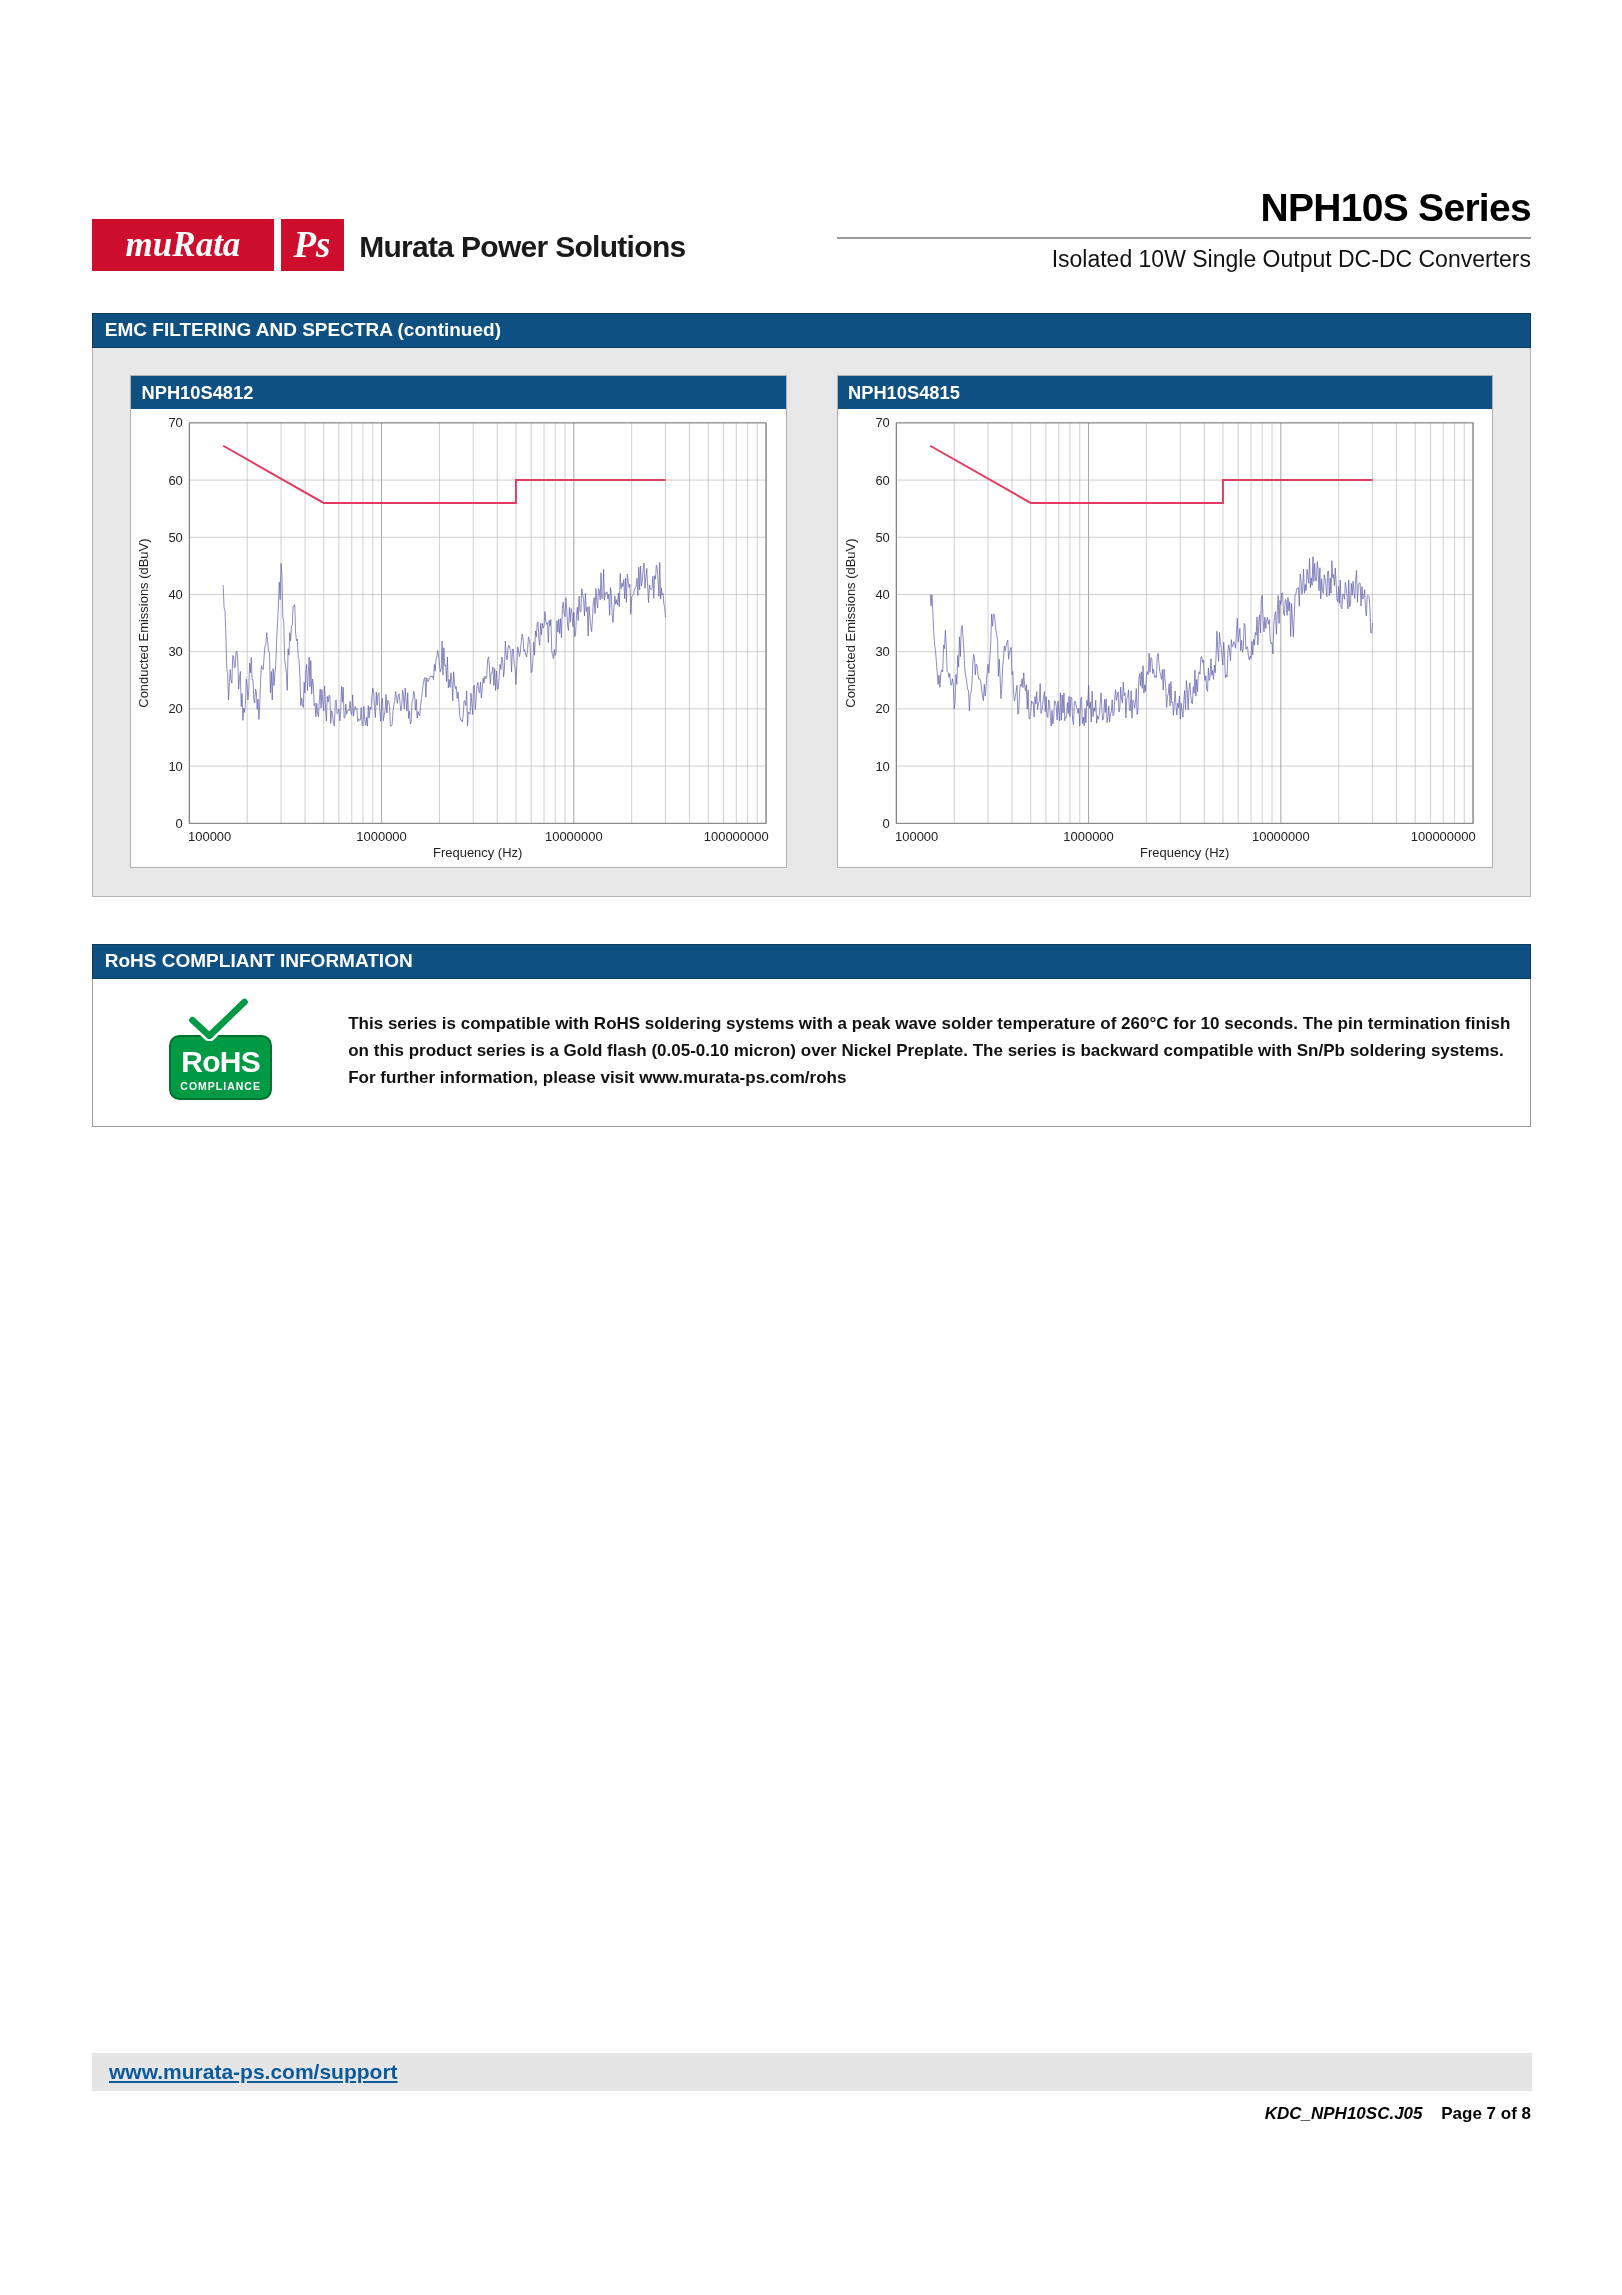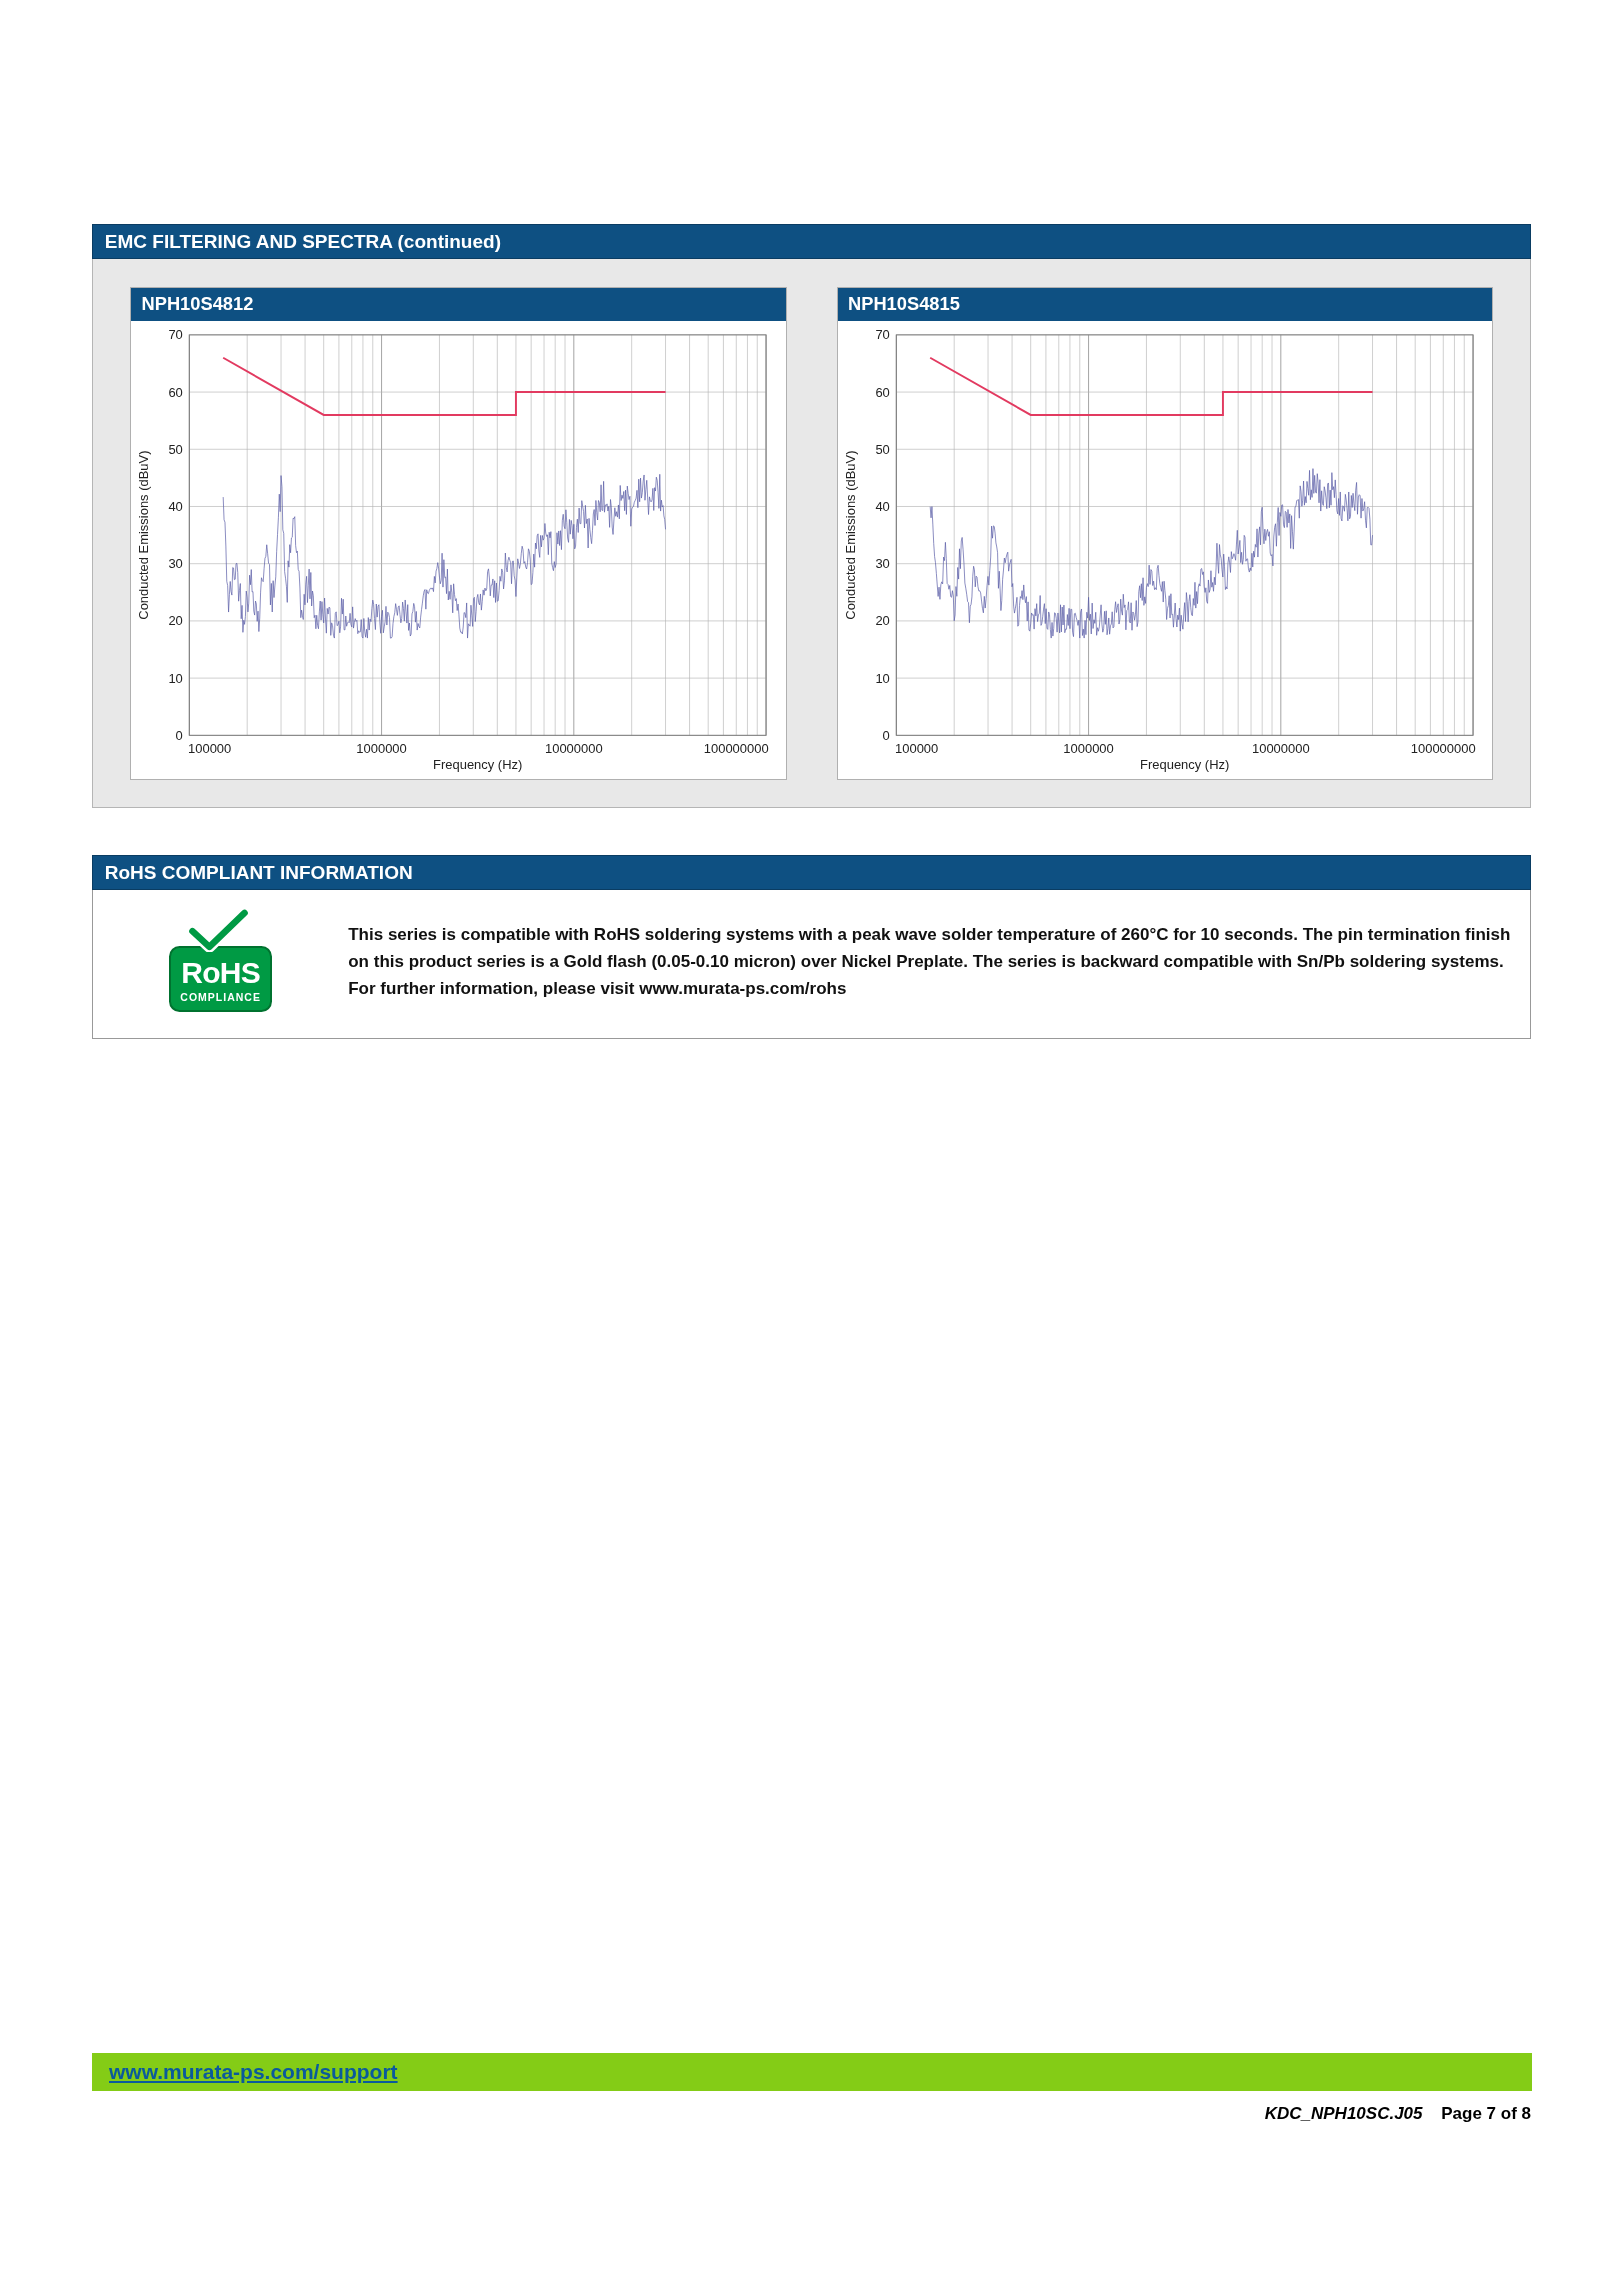--- a/index.html
+++ b/index.html
@@ -64,33 +64,49 @@
     color: #ffffff; text-align: center; padding: 7.9px 2.6px 6.5px;
   }
   .rohs-name { font-size: 30px; font-weight: bold; letter-spacing: -0.7px; }
   .rohs-sub { font-size: 10.5px; font-weight: bold; letter-spacing: 1px; margin-top: 1.3px; }
   .rohs-text { font-size: 17px; line-height: 27px; padding-top: 5.2px; }
   .rohs-text div { white-space: nowrap; font-weight: bold; }
 
   
   .footer-bar {
     position: absolute; left: 92px; top: 2053px; width: 1440px; height: 38px;
-    background: #84cc16; display: flex; align-items: center; padding-left: 17px;
+    background: #e5e5e5; display: flex; align-items: center; padding-left: 17px;
   }
   .support-link { color: #0a5a9c; font-size: 21px; font-weight: bold; text-decoration: underline; cursor: pointer; }
   .doc-line { position: absolute; top: 2104px; right: 91px; font-size: 17px; color: #000000; }
   .doc-code { font-weight: bold; font-style: italic; }
   .page-info { font-weight: bold; margin-left: 14px; }
 </style>
 </head>
 <body>
 
 <div class="page">
   <div class="content">
 
+    <header class="header">
+      <div class="logo-row">
+        <div class="logo-murata">
+          <span>muRata</span>
+        </div>
+        <div class="logo-ps">
+          <span>Ps</span>
+        </div>
+        <div class="company">Murata Power Solutions</div>
+      </div>
+      <div class="title-block">
+        <div class="series-title">NPH10S Series</div>
+        <div class="title-rule"></div>
+        <div class="subtitle">Isolated 10W Single Output DC-DC Converters</div>
+      </div>
+    </header>
 
     <section class="emc-section">
       <div class="section-header">
         <span>EMC FILTERING AND SPECTRA (continued)</span>
       </div>
       <div class="emc-body">
         <div class="chart-panel">
           <div class="chart-title">NPH10S4812</div>
           <svg class="chart-svg" viewBox="0 0 1010 700">
               <rect x="0" y="0" width="1010" height="700" fill="#ffffff"></rect>

